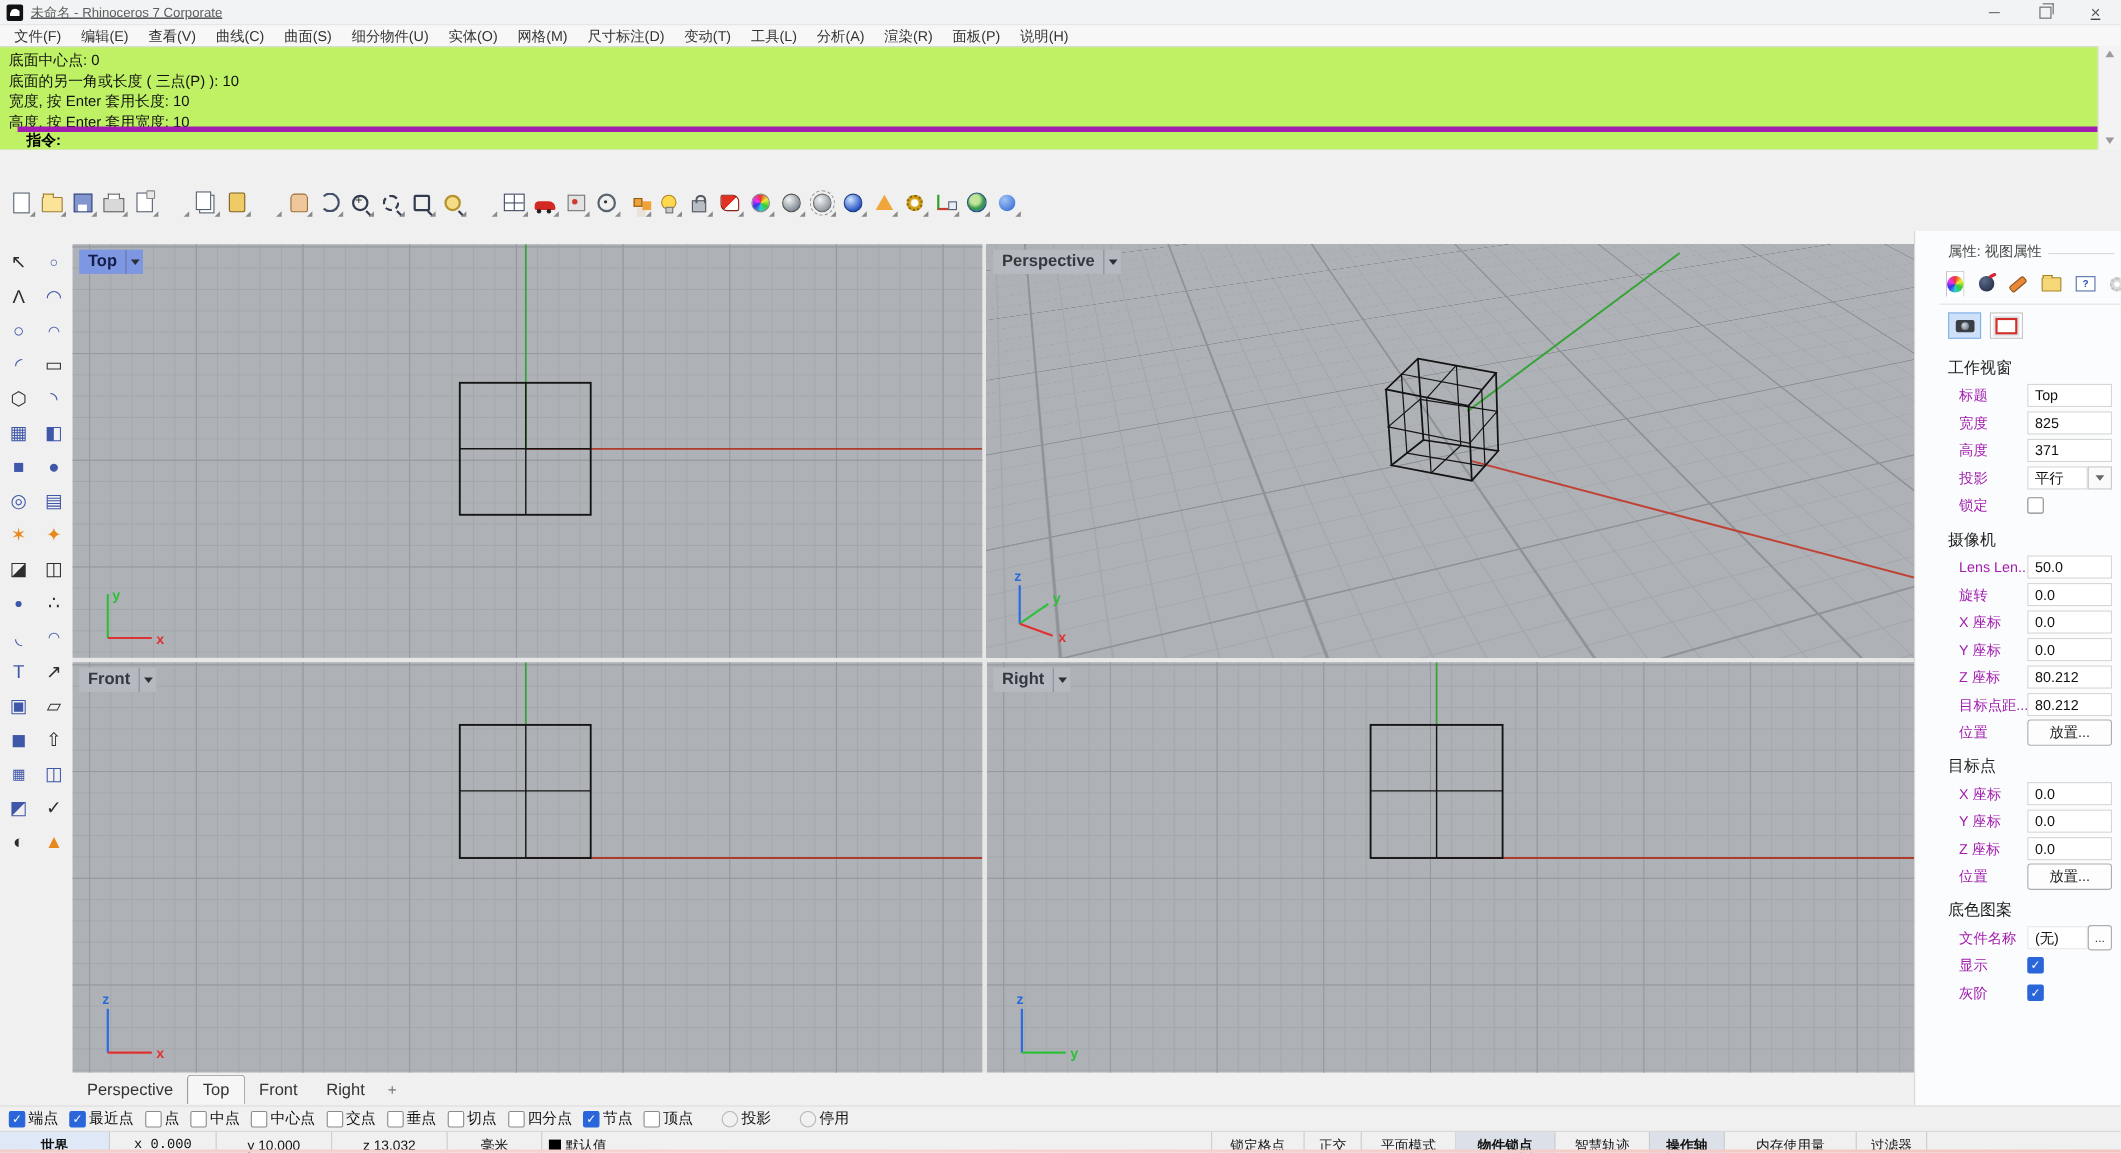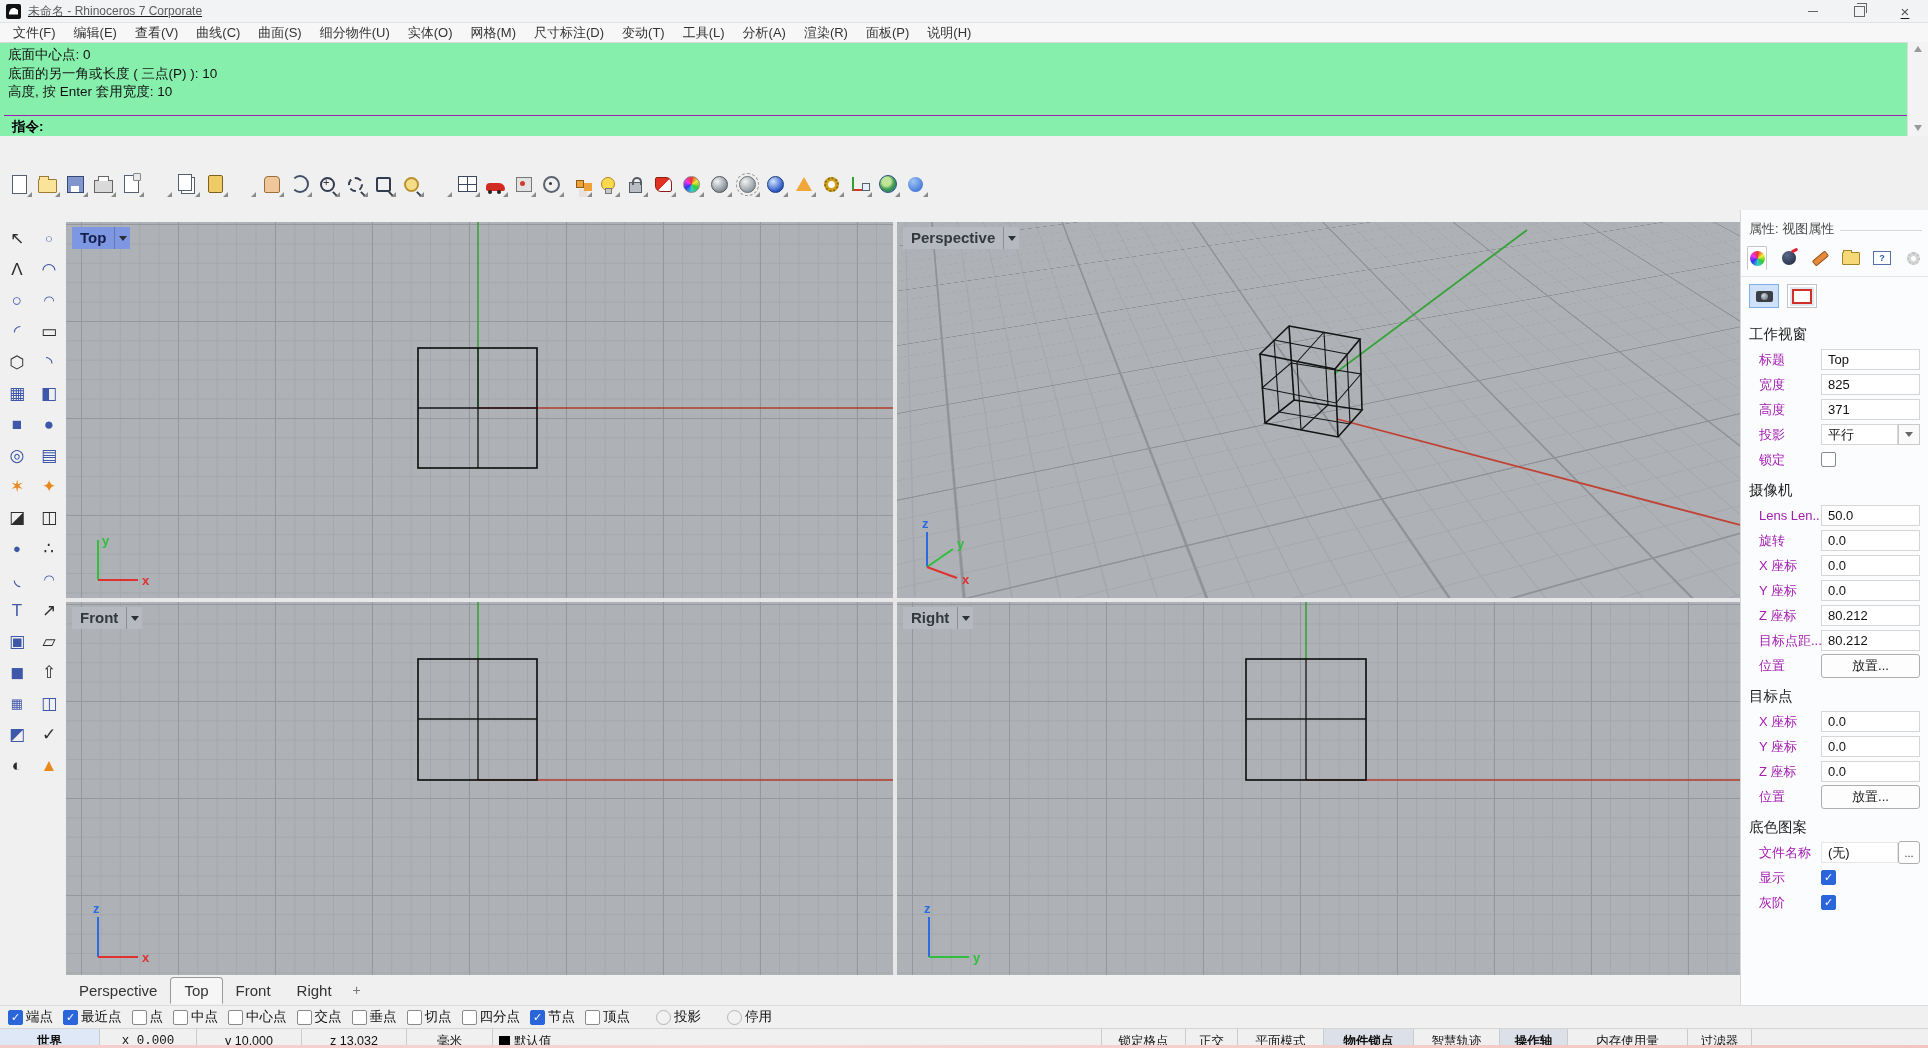--- a/index.html
+++ b/index.html
@@ -15,24 +15,24 @@
   .win-controls{margin-left:auto;display:flex;height:22px;}
   .win-btn{width:46px;height:22px;display:flex;align-items:center;justify-content:center;color:#666;}
   .glyph-min{width:10px;height:0;border-top:1px solid #666;display:block;}
   .glyph-max{width:9px;height:9px;border:1px solid #666;position:relative;display:block;}
   .glyph-max::before{content:"";position:absolute;left:2px;top:-4px;width:9px;height:9px;border:1px solid #666;border-bottom:none;border-left:none;}
   .glyph-close{font-size:15px;line-height:15px;color:#555;}
   
   .menubar{position:absolute;left:0;top:23px;width:1928px;height:19px;background:#f7f7f7;display:flex;align-items:center;padding-left:4px;}
   .menu-item{font-size:13px;color:#333;padding:0 9px;}
   
-  .cmdarea{position:absolute;left:0;top:42px;width:1908px;height:93px;background:#86efac;border-top:1px solid #d9d9d9;border-bottom:1px solid #c9c9c9;}
+  .cmdarea{position:absolute;left:0;top:42px;width:1908px;height:93px;background:#bef264;border-top:1px solid #d9d9d9;border-bottom:1px solid #c9c9c9;}
   .cmd-history{padding:3px 0 0 8px;}
   .cmd-line{font-size:13.5px;line-height:18.5px;color:#111;white-space:pre;}
-  .cmd-prompt{position:absolute;left:4px;bottom:0;width:100%;height:21px;border-top:1px solid #a21caf;display:flex;align-items:flex-end;padding-left:8px;box-sizing:border-box;}
+  .cmd-prompt{position:absolute;left:16px;bottom:0;width:100%;height:21px;border-top:5px solid #a21caf;display:flex;align-items:center;padding-left:8px;box-sizing:border-box;}
   .cmd-prompt span{font-size:13.5px;font-weight:bold;color:#000;}
   .cmd-scroll{position:absolute;right:0;top:42px;width:20px;height:95px;background:#f3f3f3;border-left:1px solid #ddd;}
   .scroll-arrow{width:0;height:0;border-left:4px solid transparent;border-right:4px solid transparent;margin:4px auto;}
   .arr-up{border-bottom:6px solid #9a9a9a;}
   .arr-dn{border-top:6px solid #9a9a9a;position:absolute;bottom:2px;left:6px;}
   
   .toolbar{position:absolute;left:0;top:136px;width:1928px;height:74px;background:#f0f0f0;padding:34px 0 0 6px;box-sizing:border-box;display:flex;align-items:flex-start;}
   .tbtn{width:27px;height:28px;display:flex;align-items:center;justify-content:center;position:relative;margin-right:1px;}
   .tbtn::after{content:"";position:absolute;right:1px;bottom:1px;width:0;height:0;border-left:5px solid transparent;border-bottom:5px solid #8a8a8a;}
   .ticon{position:relative;}
@@ -115,21 +115,21 @@
   .vp-label .dd{display:flex;align-items:center;justify-content:center;width:15px;border-left:1px solid rgba(60,60,70,.35);}
   .vp-label .dd i{width:0;height:0;border-left:4px solid transparent;border-right:4px solid transparent;border-top:5px solid #2b2f36;}
   .vp-label.active{background:#7d97e3;color:#141e4a;}
   .vp-label.idle{background:#b6bac0;color:#33383e;}
   
   .vp-tabs{position:absolute;left:66px;top:765px;height:30px;display:flex;align-items:center;font-size:15px;color:#333;}
   .vtab{padding:4px 13px;}
   .vtab.active{background:#f6f6f6;border:1px solid #9a9a9a;border-radius:4px 4px 0 0;border-bottom:1px solid #f6f6f6;}
   .vtab-add{font-size:14px;color:#777;padding:0 8px;}
   
-  .panel{position:absolute;left:1740px;top:0;width:188px;height:795px;background:#fbfcfd;border-left:1px solid #d8d8d8;box-sizing:border-box;}
+  .panel{position:absolute;left:1740px;top:0;width:188px;height:795px;background:#fbfcfd;border-left:1px solid #d8d8d8;box-sizing:border-box;padding-left:22px;}
   .panel-header{display:flex;align-items:center;padding:10px 6px 4px 8px;font-size:13px;color:#4a4a4a;}
   .panel-header .rule{flex:1;height:1px;background:#d8d8d8;margin-left:6px;margin-top:2px;}
   .ptabs{display:flex;align-items:center;padding:4px 6px 6px 6px;gap:13px;border-bottom:1px solid #e3e3e3;}
   .ptab{width:24px;height:22px;display:flex;align-items:center;justify-content:center;}
   .ptab.active{border:1px solid #c6c6c6;border-bottom:1px solid #fff;background:#fff;border-radius:2px 2px 0 0;}
   .ptab .wheel{width:15px;height:15px;border-radius:50%;background:conic-gradient(#e33,#ee3,#3c3,#3cc,#33e,#e3e,#e33);}
   .ptab .bomb{width:14px;height:14px;border-radius:50%;background:radial-gradient(circle at 35% 30%,#5a6a8a,#1a2238);position:relative;}
   .ptab .bomb::after{content:"";position:absolute;right:-2px;top:-2px;width:7px;height:3px;background:#d23;transform:rotate(-25deg);border-radius:2px;}
   .ptab .crayon{width:15px;height:5px;background:#e8893a;border:1px solid #8e521a;transform:rotate(-40deg);border-radius:2px;}
   .ptab .folder{width:16px;height:11px;background:#f7d878;border:1px solid #a58428;border-radius:1px;position:relative;}
@@ -205,20 +205,21 @@
     <span class="menu-item">分析(A)</span>
     <span class="menu-item">渲染(R)</span>
     <span class="menu-item">面板(P)</span>
     <span class="menu-item">说明(H)</span>
   </div>
 
 <div class="cmdarea">
   <div class="cmd-history" id="cmdHistory">
       <div class="cmd-line">底面中心点: 0</div>
       <div class="cmd-line">底面的另一角或长度 ( 三点(P) ): 10</div>
+      <div class="cmd-line">宽度, 按 Enter 套用长度: 10</div>
       <div class="cmd-line">高度, 按 Enter 套用宽度: 10</div>
     </div>
   <div class="cmd-prompt">
     <span>指令:</span>
   </div>
 </div>
 <div class="cmd-scroll">
   <div class="scroll-arrow arr-up"></div>
   <div class="scroll-arrow arr-dn"></div>
 </div>

